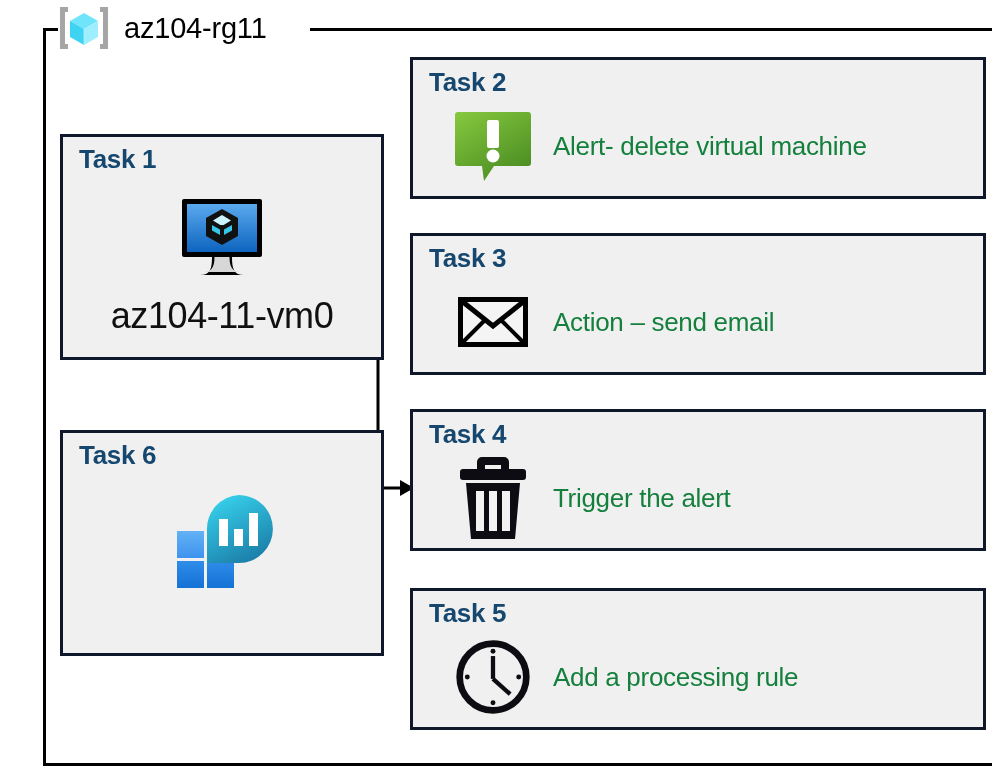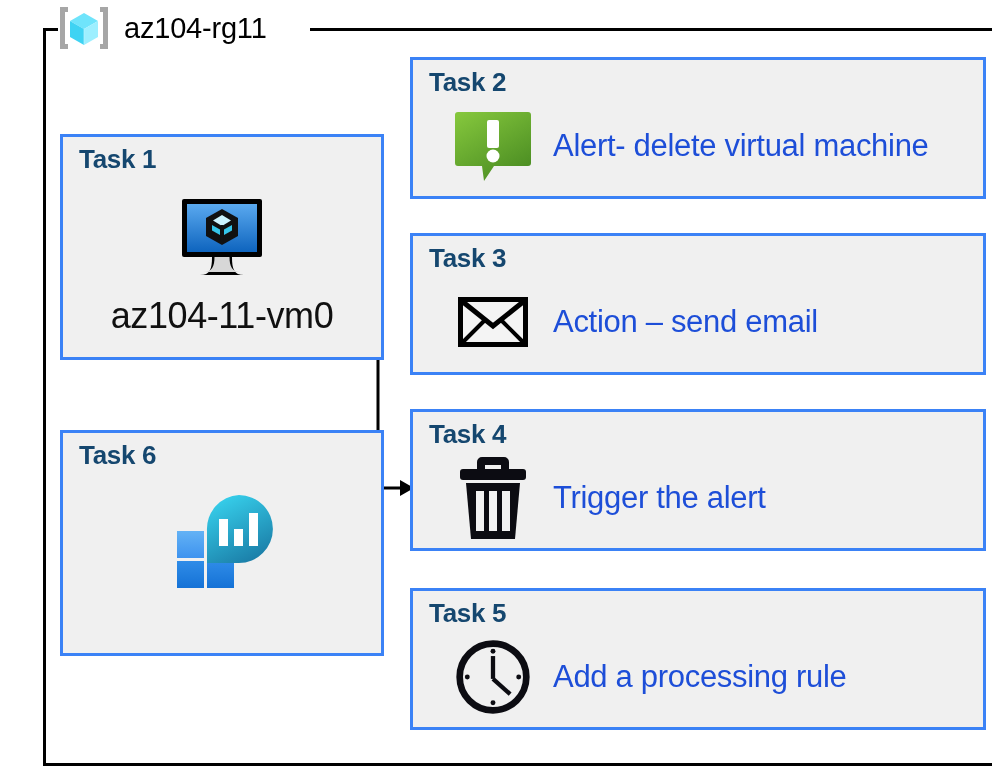--- a/index.html
+++ b/index.html
@@ -59,21 +59,21 @@
   }
 
   
   .rg-icon { width: 56px; height: 48px; display: block; }
 
   
   .card {
     position: absolute;
     box-sizing: border-box;
     background: #f0f0f0;
-    border: 3px solid #3b82f6;
+    border: 3px solid #0f172a;
   }
   .card-title {
     position: absolute;
     left: 16px;
     top: 7px;
     font-size: 26px;
     font-weight: bold;
     color: #15476f;
     letter-spacing: -0.3px;
   }
@@ -110,22 +110,22 @@
     gap: 20px;
   }
   .card-wide .row-icon {
     flex: 0 0 auto;
     width: 80px;
     display: flex;
     align-items: center;
     justify-content: center;
   }
   .card-wide .row-label {
-    font-size: 31px;
-    color: #1d4ed8;
+    font-size: 26px;
+    color: #15803d;
     letter-spacing: -0.3px;
     white-space: nowrap;
   }
 
   
   #card-task1 { left: 24px; top: 134px; }
   #card-task6 { left: 24px; top: 430px; padding-left: 32px; }
   #card-task2 { top: 57px; }
   #card-task3 { top: 233px; }
   #card-task4 { top: 409px; padding-left: 32px; }

